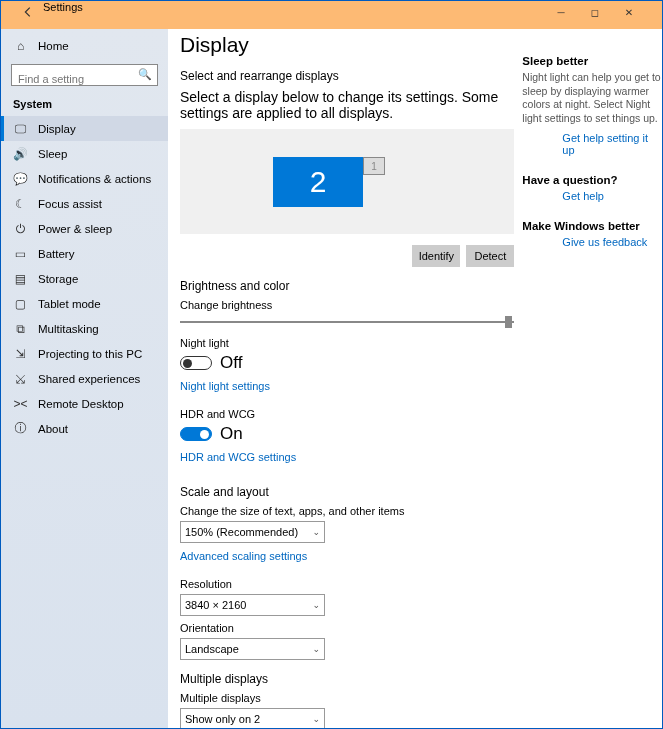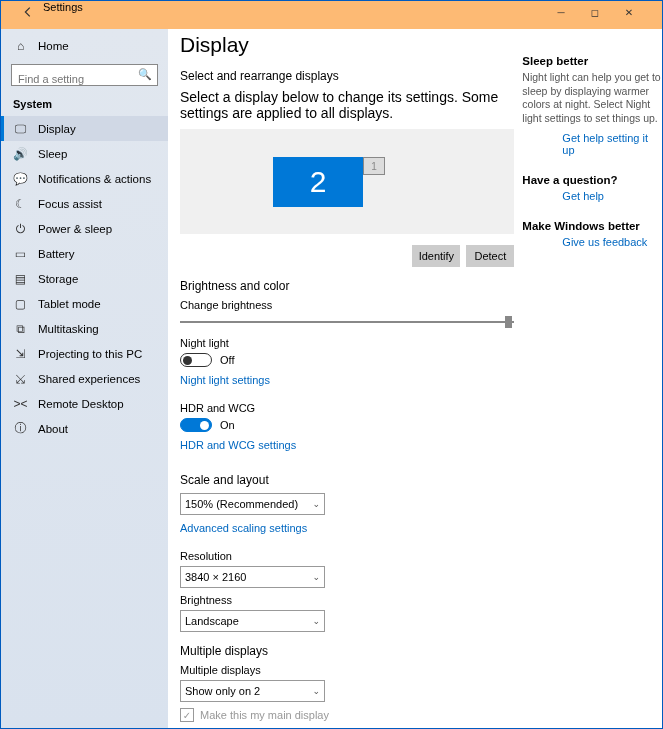--- a/index.html
+++ b/index.html
@@ -31,21 +31,21 @@
   .btn-row { display:flex; justify-content:flex-end; gap:6px; margin-top:11px;}
   .btn { background:#ccc; border:none; width:48px; height:22px; font-size:11px;}
   .label { font-size:11px; margin:6px 0 4px 0;}
   .slider-track { height:2px; background:#888; position:relative; margin:10px 0 14px 0;}
   .slider-thumb { position:absolute; right:2px; top:-5px; width:7px; height:12px; background:#888;}
   .toggle { display:flex; align-items:center; gap:8px; margin-bottom:6px;}
   .switch { width:32px; height:14px; border:1px solid #333; border-radius:7px; position:relative; background:#fff;}
   .switch.on { background:#0078d7; border-color:#0078d7;}
   .knob { width:9px; height:9px; border-radius:50%; background:#333; position:absolute; top:1.5px; left:2px;}
   .switch.on .knob { background:#fff; left:auto; right:2px;}
-  .toggle-label { font-size:11px;}
+  .toggle-label { font-size:17px;}
   .link { color:#0067c0; font-size:11px; cursor:pointer; margin-bottom:10px; display:inline-block;}
   .select { width:145px; height:22px; border:1px solid #999; font-size:11px; padding:0 4px; background:#fff; position:relative; display:flex; align-items:center; justify-content:space-between; margin-bottom:6px;}
   .chev { font-size:9px; color:#555;}
   .checkbox-row { display:flex; align-items:center; gap:6px; color:#999; font-size:11px; margin:6px 0 10px 0;}
   .cb { width:14px; height:14px; border:1px solid #999; display:flex; align-items:center; justify-content:center; font-size:10px; color:#999;}
   .aside h3 { font-size:11.5px; font-weight:600; margin-bottom:4px;}
   .aside p { font-size:10.5px; color:#555; margin-bottom:6px; line-height:1.3;}
   .aside .link { font-size:11px; margin-bottom:18px;margin-left:40px;}
   
   .main::-webkit-scrollbar{width:0;}
@@ -165,33 +165,34 @@
       <div class="label">HDR and WCG</div>
       <div class="toggle">
         <div class="switch on">
             <div class="knob"></div>
           </div>
         <span class="toggle-label">On</span>
       </div>
       <span class="link">HDR and WCG settings</span>
 
       <h2>Scale and layout</h2>
+      <div class="label">Change the size of text, apps, and other items</div>
       <div class="select">
         <span>150% (Recommended)</span>
         <span class="chev">⌄</span>
       </div>
       <span class="link">Advanced scaling settings</span>
 
       <div class="label">Resolution</div>
       <div class="select">
         <span>3840 × 2160</span>
         <span class="chev">⌄</span>
       </div>
 
-      <div class="label">Brightness</div>
+      <div class="label">Orientation</div>
       <div class="select">
         <span>Landscape</span>
         <span class="chev">⌄</span>
       </div>
 
       <h2>Multiple displays</h2>
       <div class="label">Multiple displays</div>
       <div class="select">
         <span>Show only on 2</span>
         <span class="chev">⌄</span>

